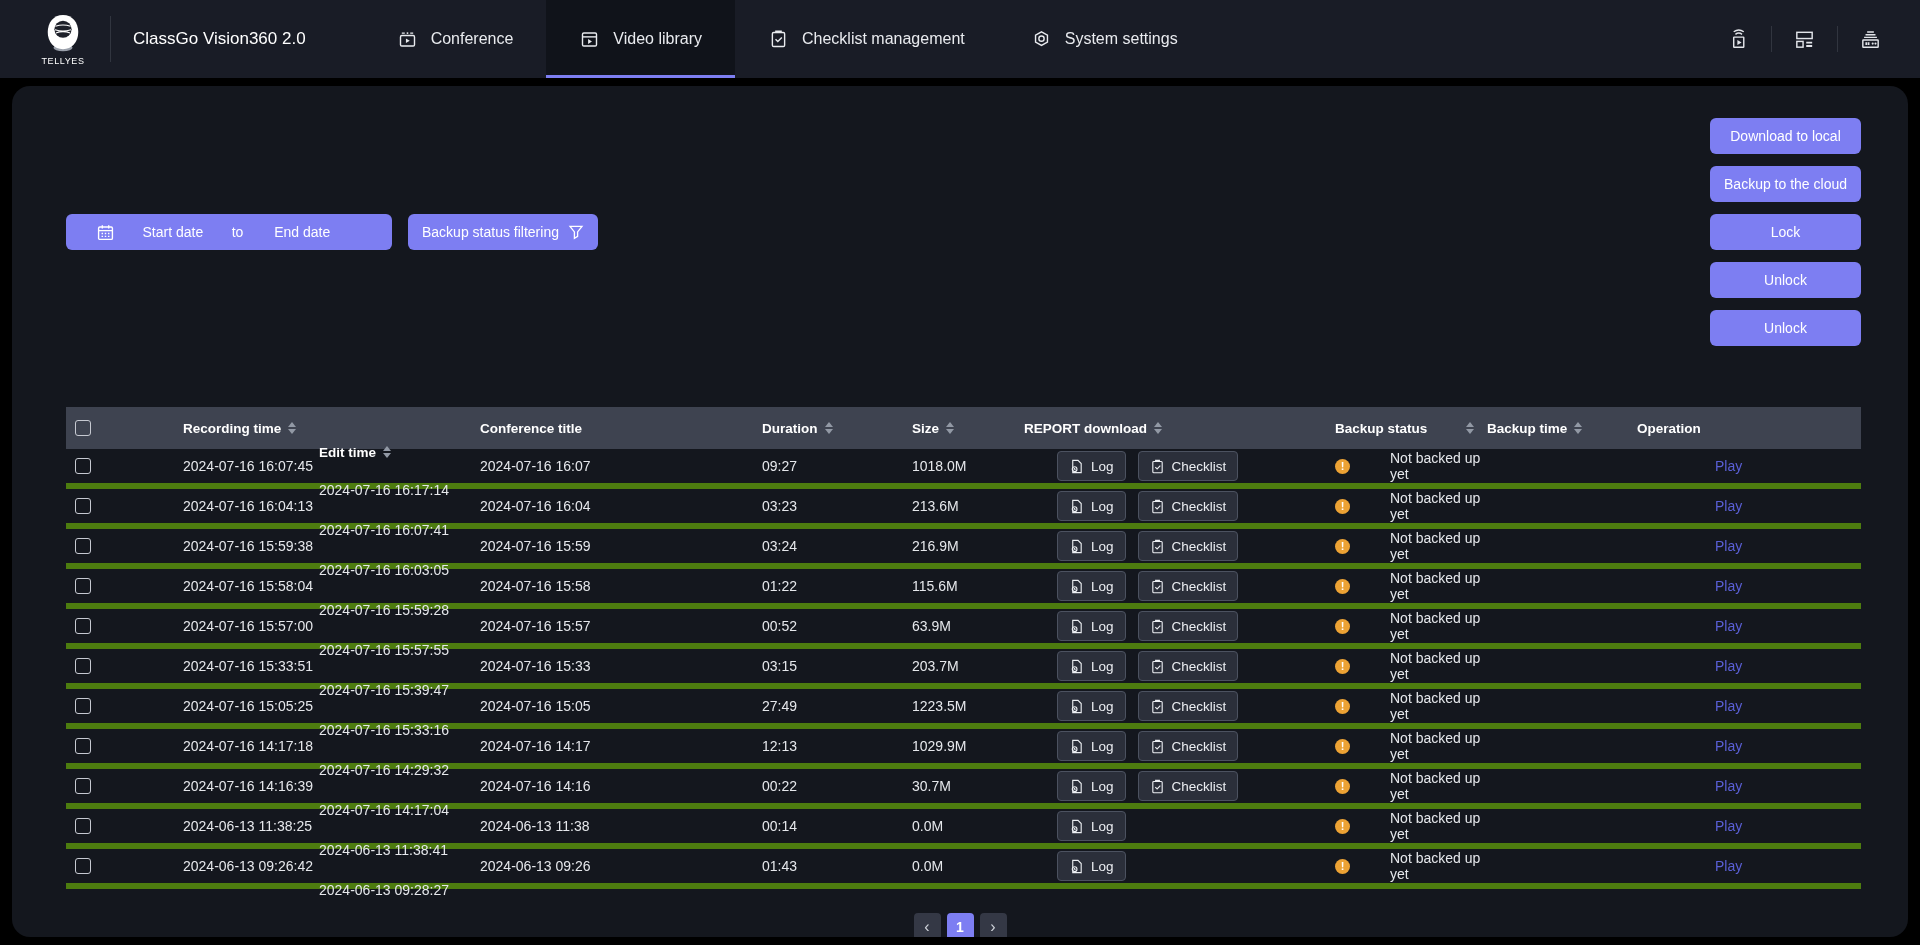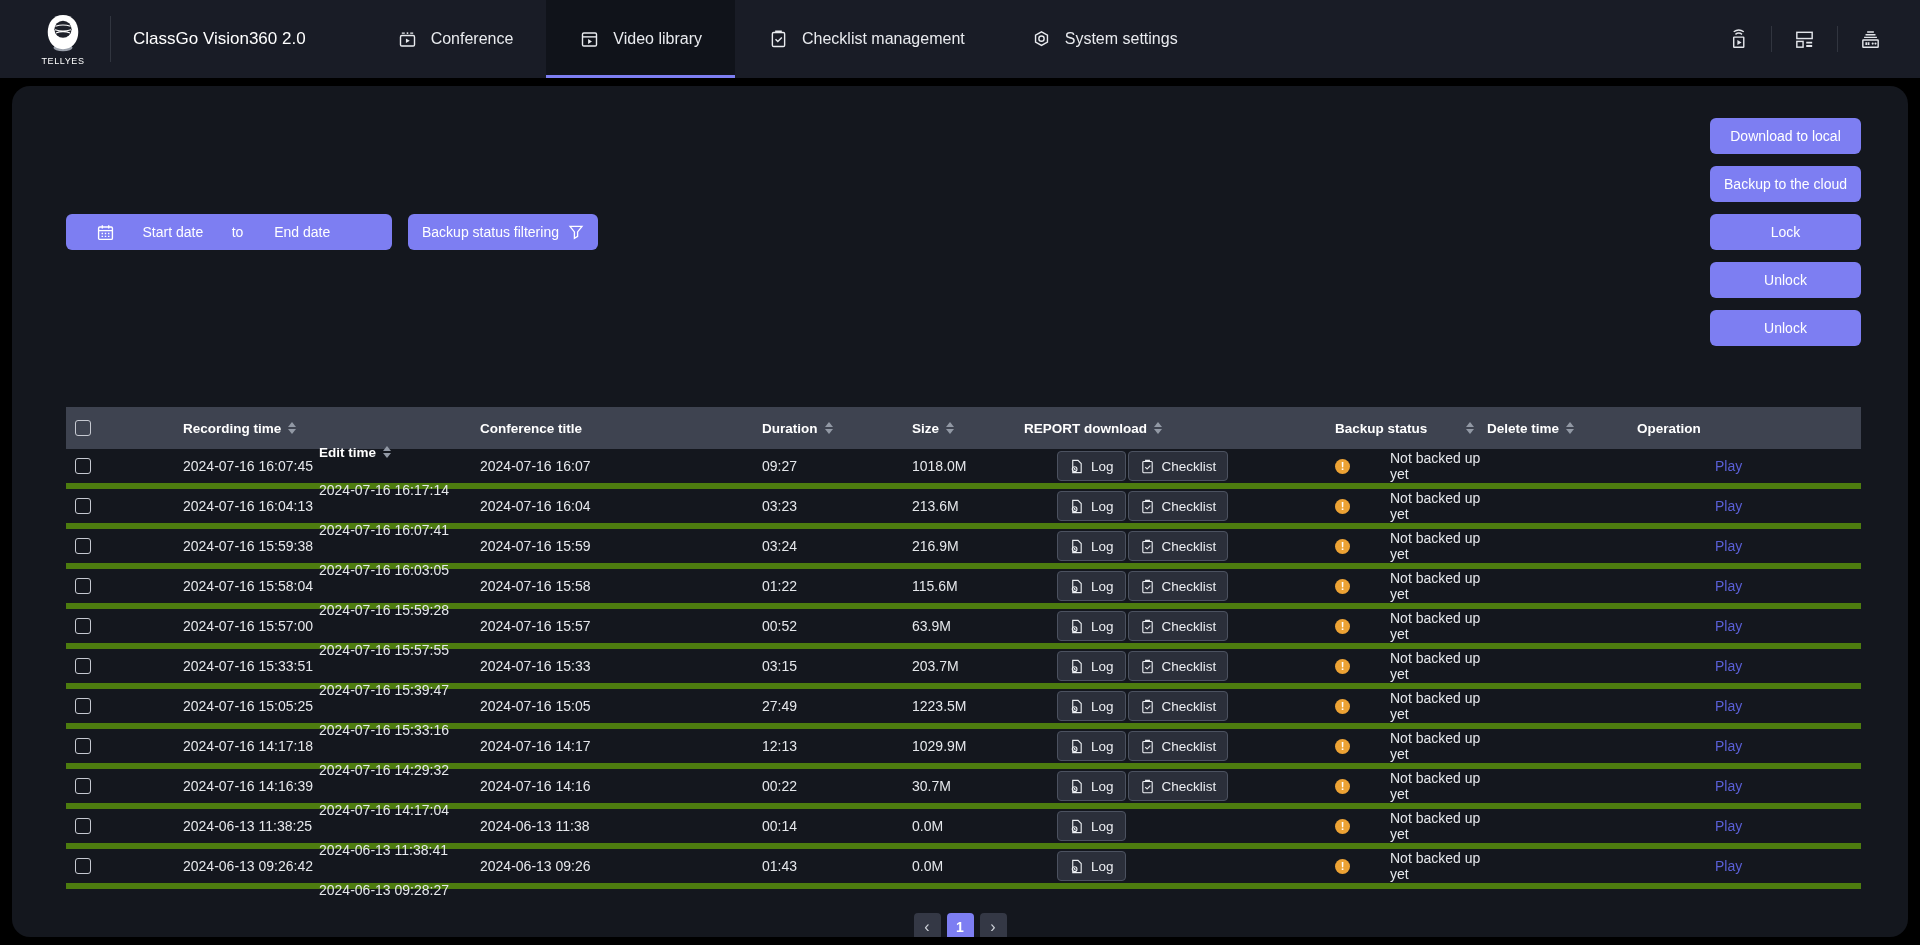--- a/index.html
+++ b/index.html
@@ -55,21 +55,21 @@
   .col-0 { width:73px; padding-left:9px; }
   .col-1 { width:180px;padding-left:44px; }
   .col-2 { width:161px;margin-top:48px; }
   .col-3 { width:282px; }
   .col-4 { width:150px; }
   .col-5 { width:112px; }
   .col-6 { width:311px; }
   .col-7 { width:152px;gap:32px; }
   .col-8 { width:150px; }
   .col-9 { flex:1; }
-  .trow .col-6 { padding-left:33px; gap:2px; }
+  .trow .col-6 { padding-left:33px; gap:12px; }
   .trow .col-9 { padding-left:78px; }
 
   .cb { width:16px; height:16px; border:1px solid #c6c9d1; border-radius:3px; cursor:pointer; flex:0 0 auto; }
   .sort { display:inline-flex; flex-direction:column; gap:2px; margin-left:7px; cursor:pointer; }
   .sort i { width:0; height:0; border-left:4px solid transparent; border-right:4px solid transparent; }
   .sort .up { border-bottom:5px solid #9299a5; }
   .sort .down { border-top:5px solid #9299a5; }
 
   .gbtn { display:inline-flex; align-items:center; gap:7px; height:30px; padding:0 11px;
     background:#2b2f3a; border:1px solid #4c5260; border-radius:4px; color:#eceef2;
@@ -261,21 +261,21 @@
           </span>
         </div>
         <div class="cell col-7">
           <span>Backup status</span>
           <span class="sort">
             <i class="up"></i>
             <i class="down"></i>
           </span>
         </div>
         <div class="cell col-8">
-          <span>Delete time</span>
+          <span>Backup time</span>
           <span class="sort">
             <i class="up"></i>
             <i class="down"></i>
           </span>
         </div>
         <div class="cell col-9">
           <span>Operation</span>
         </div>
       </div>
     <div id="tbody">

